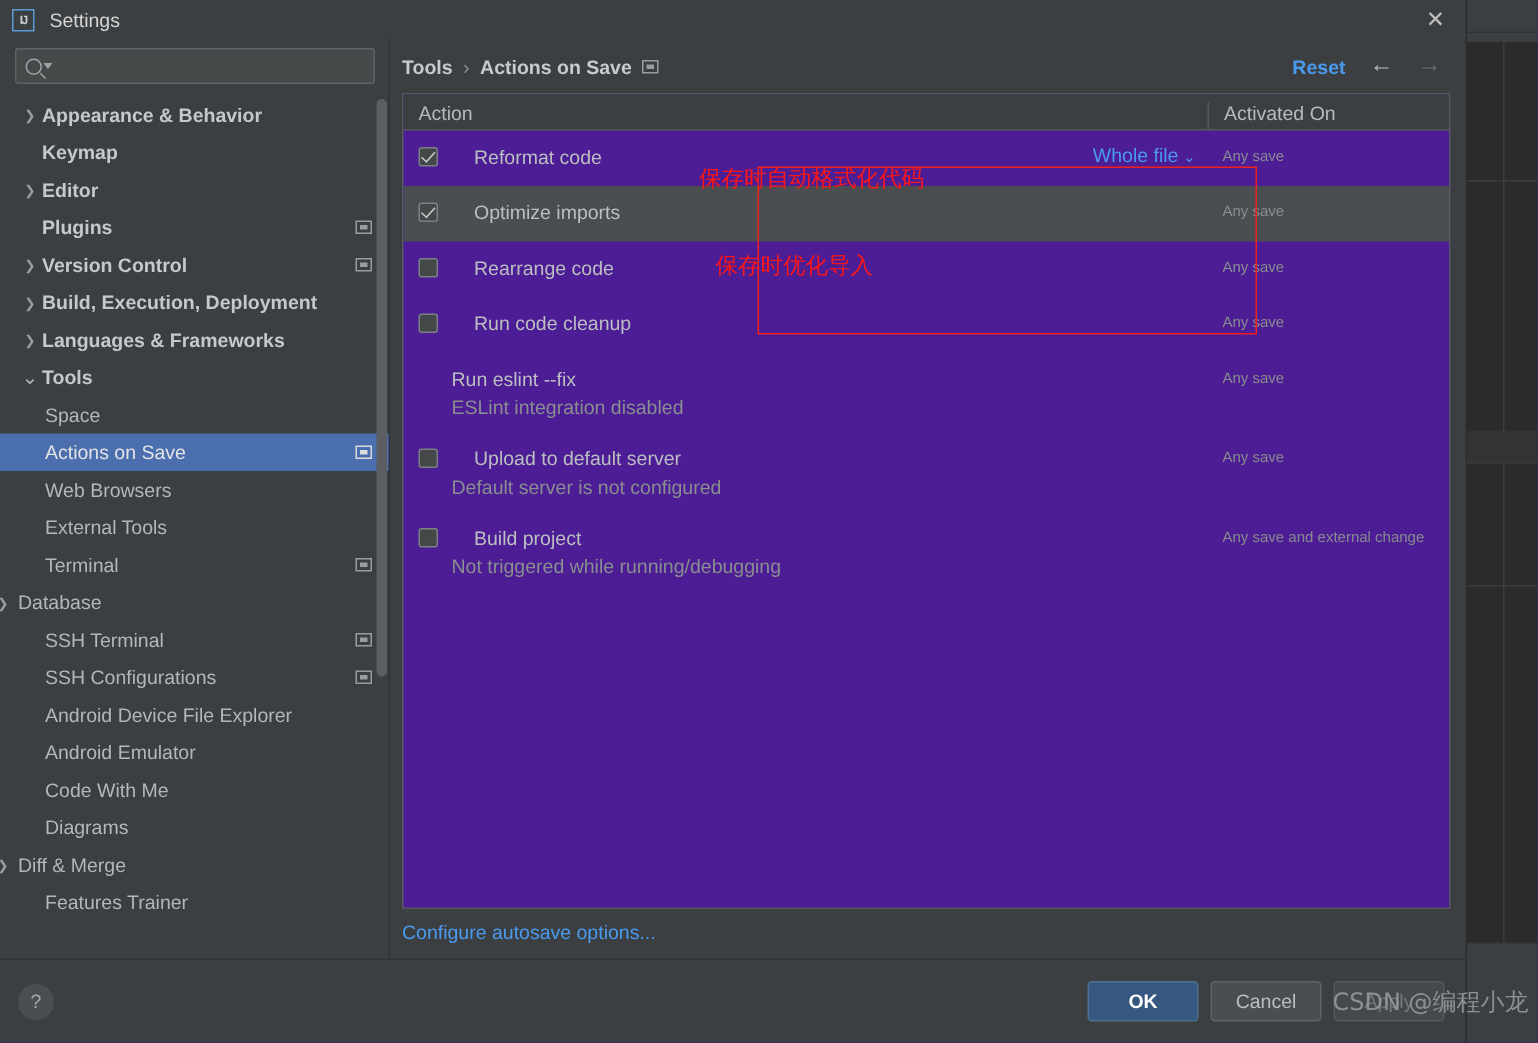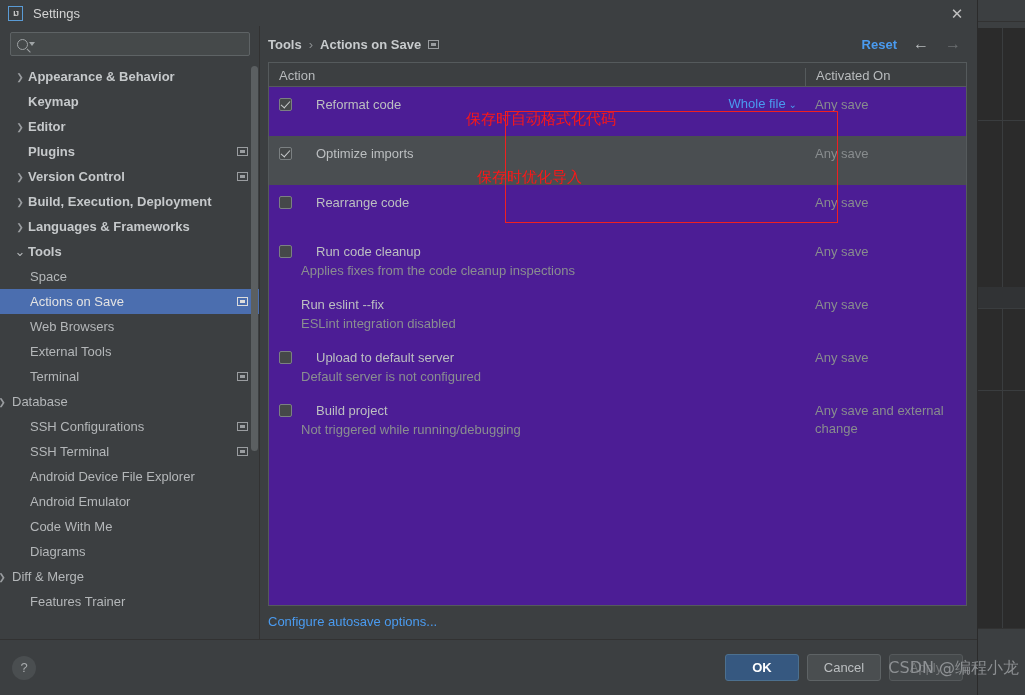--- a/index.html
+++ b/index.html
@@ -90,21 +90,21 @@
   #table-head { height:24px; flex:0 0 auto; display:flex; background:#3c3f41; border-bottom:1px solid #555a5c; align-items:flex-end; }
   #table-head .th { font-size:13px; color:#b8bbbd; padding:0 0 3px 10px; }
   #table-head .th.action-col { flex:1 1 auto; }
   #table-head .th.act-col { width:161px; flex:0 0 161px; border-left:1px solid #555a5c; }
   #table-body { flex:1 1 auto; overflow:hidden; position:relative; }
 
   .trow { display:flex; position:relative; }
   .trow.alt { background:#4a4e51; }
   .trow .c-action { flex:1 1 auto; padding:9px 0 9px 10px; min-width:0; }
   .trow .c-mode { width:100px; flex:0 0 100px; padding:9px 8px 8px 0; text-align:right; }
-  .trow .c-act { width:161px; flex:0 0 161px; padding:9px 0 22px 10px; color:#888c8e; font-size:13px; line-height:18px; }
+  .trow .c-act { width:161px; flex:0 0 161px; padding:9px 0 10px 10px; color:#888c8e; font-size:10px; line-height:18px; }
 
   .cb-line { display:flex; align-items:center; gap:24px; height:17px; }
   .checkbox { width:13px; height:13px; border:1px solid #7b8082; background:#454849; border-radius:2px; flex:0 0 auto; position:relative; }
   .checkbox.checked::after {
     content:""; position:absolute; left:3px; top:0px;
     width:4px; height:8px; border:solid #c9cccd; border-width:0 1.6px 1.6px 0;
     transform:rotate(42deg);
   }
   .cb-label { font-size:13px; color:#bcbfc1; }
   .cb-label.noCb { padding-left:22px; }
@@ -223,25 +223,25 @@
             </div>
             <div class="tree-item lvl-1">
               <span class="label">Terminal</span>
               <span class="proj-badge"></span>
             </div>
             <div class="tree-item lvl-1 has-arrow">
               <span class="arrow">❯</span>
               <span class="label">Database</span>
             </div>
             <div class="tree-item lvl-1">
+              <span class="label">SSH Terminal</span>
+              <span class="proj-badge"></span>
+            </div>
+            <div class="tree-item lvl-1">
               <span class="label">SSH Configurations</span>
-              <span class="proj-badge"></span>
-            </div>
-            <div class="tree-item lvl-1">
-              <span class="label">SSH Terminal</span>
               <span class="proj-badge"></span>
             </div>
             <div class="tree-item lvl-1">
               <span class="label">Android Device File Explorer</span>
             </div>
             <div class="tree-item lvl-1">
               <span class="label">Android Emulator</span>
             </div>
             <div class="tree-item lvl-1">
               <span class="label">Code With Me</span>
@@ -314,21 +314,20 @@
               </div>
               <div class="c-mode"></div>
               <div class="c-act">Any save</div>
             </div>
             <div class="trow">
               <div class="c-action">
                 <div class="cb-line">
                   <span class="checkbox"></span>
                   <span class="cb-label">Run code cleanup</span>
                 </div>
-                <div class="sub-desc">Applies fixes from the code cleanup inspections</div>
               </div>
               <div class="c-mode"></div>
               <div class="c-act">Any save</div>
             </div>
             <div class="trow">
               <div class="c-action">
                 <div class="cb-line">
                   <span class="cb-label noCb">Run eslint --fix</span>
                 </div>
                 <div class="sub-desc">ESLint integration disabled</div>

